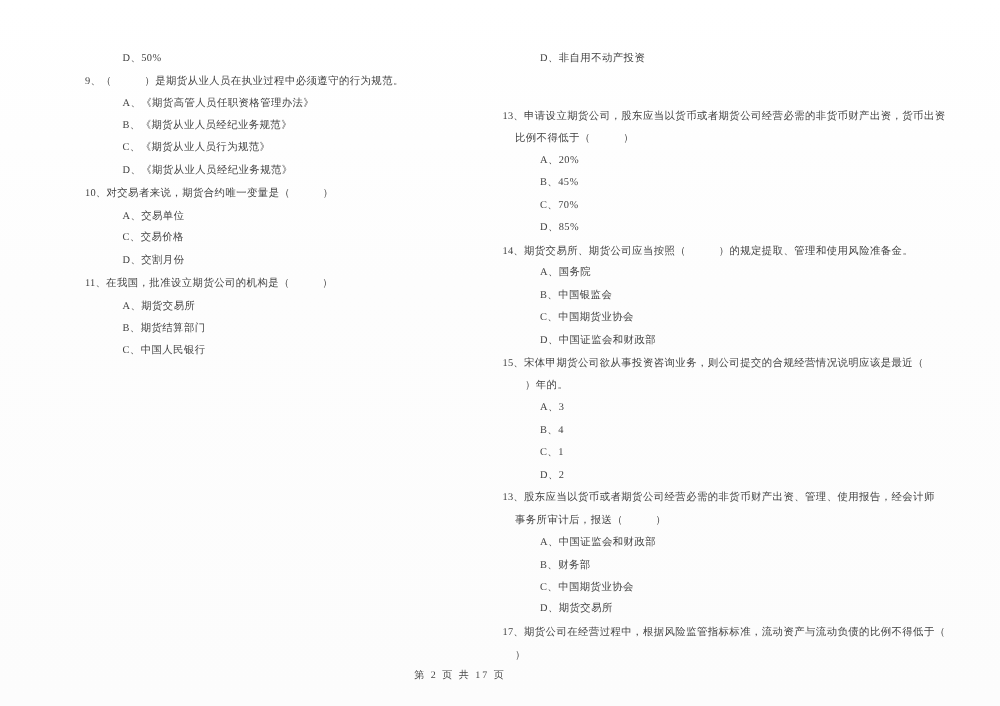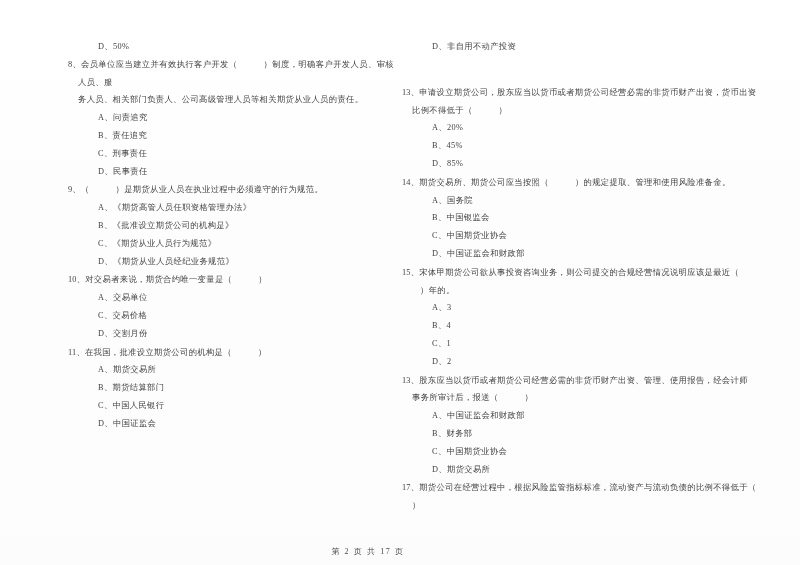--- a/index.html
+++ b/index.html
@@ -70,93 +70,83 @@
   .orphan-opt {
     font-size: 8.3px;
     line-height: 17.8px;
     letter-spacing: 0.35px;
     color: #434343;
     padding-left: 20px;
   }
   .footer {
     position: absolute;
     left: 0;
-    bottom: 8px;
+    bottom: 20px;
     width: 736px;
     text-align: center;
     font-size: 8px;
     letter-spacing: 1.6px;
     color: #4a4a4a;
   }
 </style>
 </head>
 <body>
 
 <div class="page">
   <div class="scan-tint"></div>
 
   <div class="col col-left" style="position:absolute;top:38px;left:0;width:400px;padding-left:78px;padding-right:6px;box-sizing:border-box;">
 
     <div class="orphan-opt">D、50%</div>
 
-    <div class="q-block">
-      <div class="q-stem" style="text-indent:-10px;">
-        <span class="qnum">8、</span><span>会员单位应当建立并有效执行客户开发（</span><span class="blank"></span><span>）制度，明确客户开发人员、审核人员、服</span>
-      </div>
-      <div class="q-stem">务人员、相关部门负责人、公司高级管理人员等相关期货从业人员的责任。</div>
-      <div class="opt">A、问责追究</div>
-      <div class="opt">B、责任追究</div>
-      <div class="opt">C、刑事责任</div>
-      <div class="opt">D、民事责任</div>
-    </div>
 
     <div class="q-block">
       <div class="q-stem" style="text-indent:-10px;">
         <span class="qnum">9、</span><span>（</span><span class="blank"></span><span>）是期货从业人员在执业过程中必须遵守的行为规范。</span>
       </div>
       <div class="opt">A、《期货高管人员任职资格管理办法》</div>
-      <div class="opt">B、《批准设立期货公司的机构是》</div>
+      <div class="opt">B、《期货从业人员经纪业务规范》</div>
       <div class="opt">C、《期货从业人员行为规范》</div>
       <div class="opt">D、《期货从业人员经纪业务规范》</div>
     </div>
 
     <div class="q-block">
       <div class="q-stem" style="text-indent:-10px;">
         <span class="qnum">10、</span><span>对交易者来说，期货合约唯一变量是（</span><span class="blank"></span><span>）</span>
       </div>
       <div class="opt">A、交易单位</div>
       <div class="opt">C、交易价格</div>
       <div class="opt">D、交割月份</div>
     </div>
 
     <div class="q-block">
       <div class="q-stem" style="text-indent:-10px;">
         <span class="qnum">11、</span><span>在我国，批准设立期货公司的机构是（</span><span class="blank"></span><span>）</span>
       </div>
       <div class="opt">A、期货交易所</div>
       <div class="opt">B、期货结算部门</div>
       <div class="opt">C、中国人民银行</div>
-      <div class="opt">D、中国证监会</div>
     </div>
 
   </div>
 
   <div class="col col-right" style="position:absolute;top:38px;left:400px;width:400px;padding-left:12px;padding-right:14px;box-sizing:border-box;">
 
     <div class="orphan-opt">D、非自用不动产投资</div>
 
     <div class="q-block">
       <div class="q-stem" style="text-indent:-10px;margin-top:28px;">
         <span class="qnum">13、</span><span>申请设立期货公司，股东应当以货币或者期货公司经营必需的非货币财产出资，货币出资</span>
       </div>
       <div class="q-stem">
         <span>比例不得低于（</span><span class="blank"></span><span>）</span>
       </div>
       <div class="opt">A、20%</div>
       <div class="opt">B、45%</div>
+      <div class="opt">C、70%</div>
       <div class="opt">D、85%</div>
     </div>
 
     <div class="q-block">
       <div class="q-stem" style="text-indent:-10px;">
         <span class="qnum">14、</span><span>期货交易所、期货公司应当按照（</span><span class="blank"></span><span>）的规定提取、管理和使用风险准备金。</span>
       </div>
       <div class="opt">A、国务院</div>
       <div class="opt">B、中国银监会</div>
       <div class="opt">C、中国期货业协会</div>

